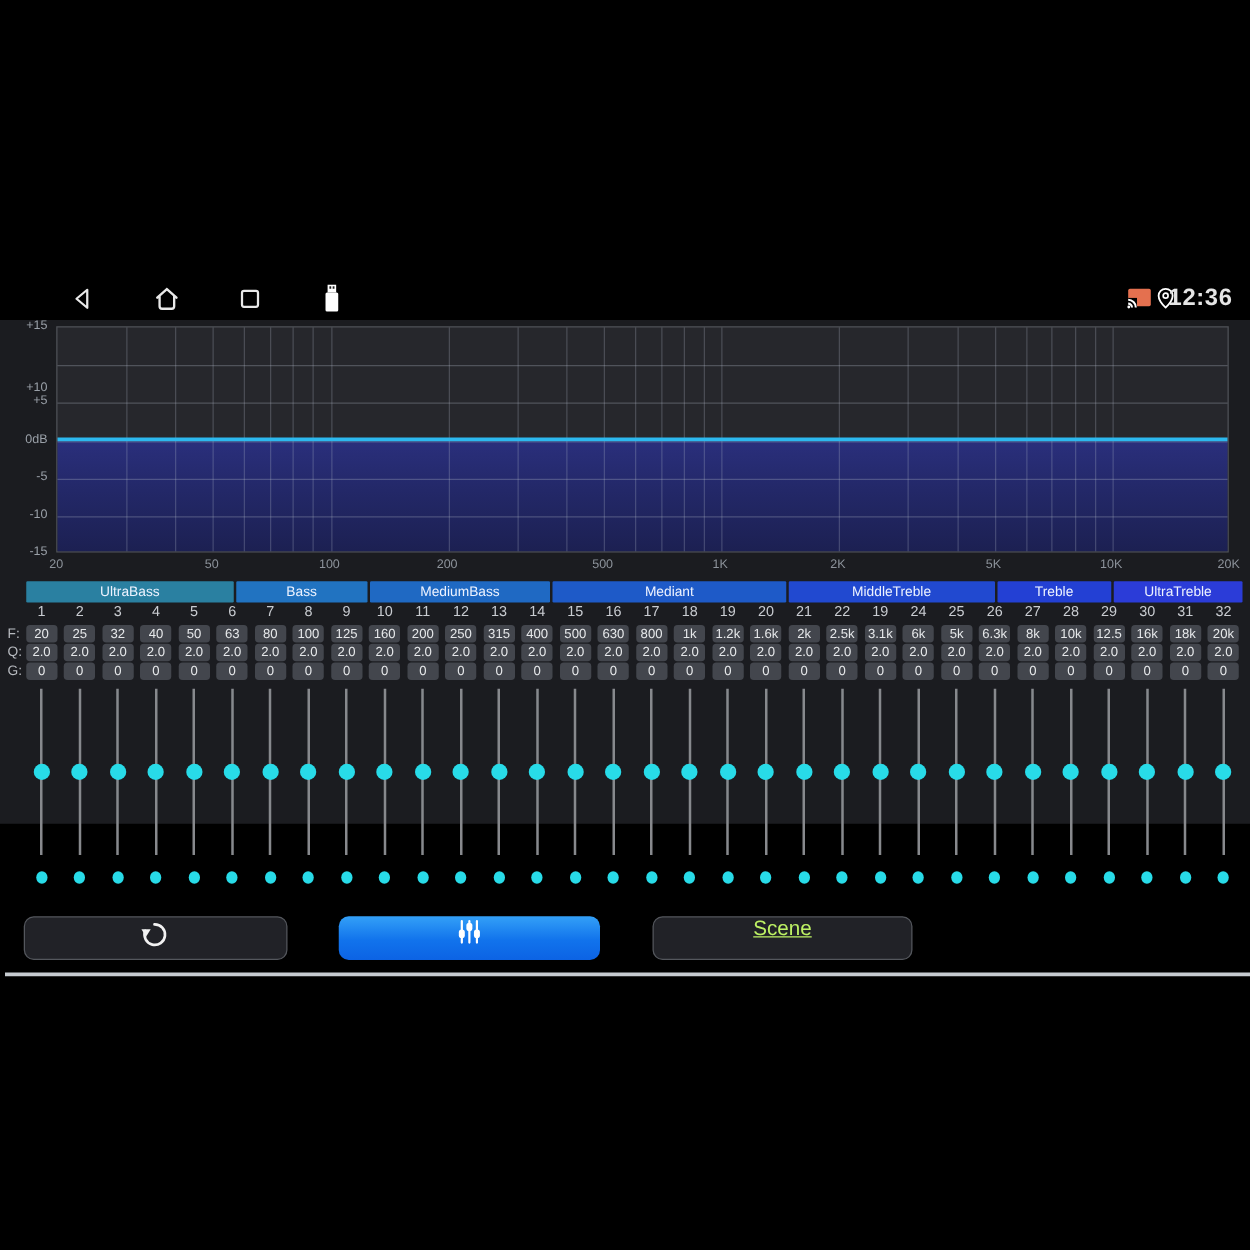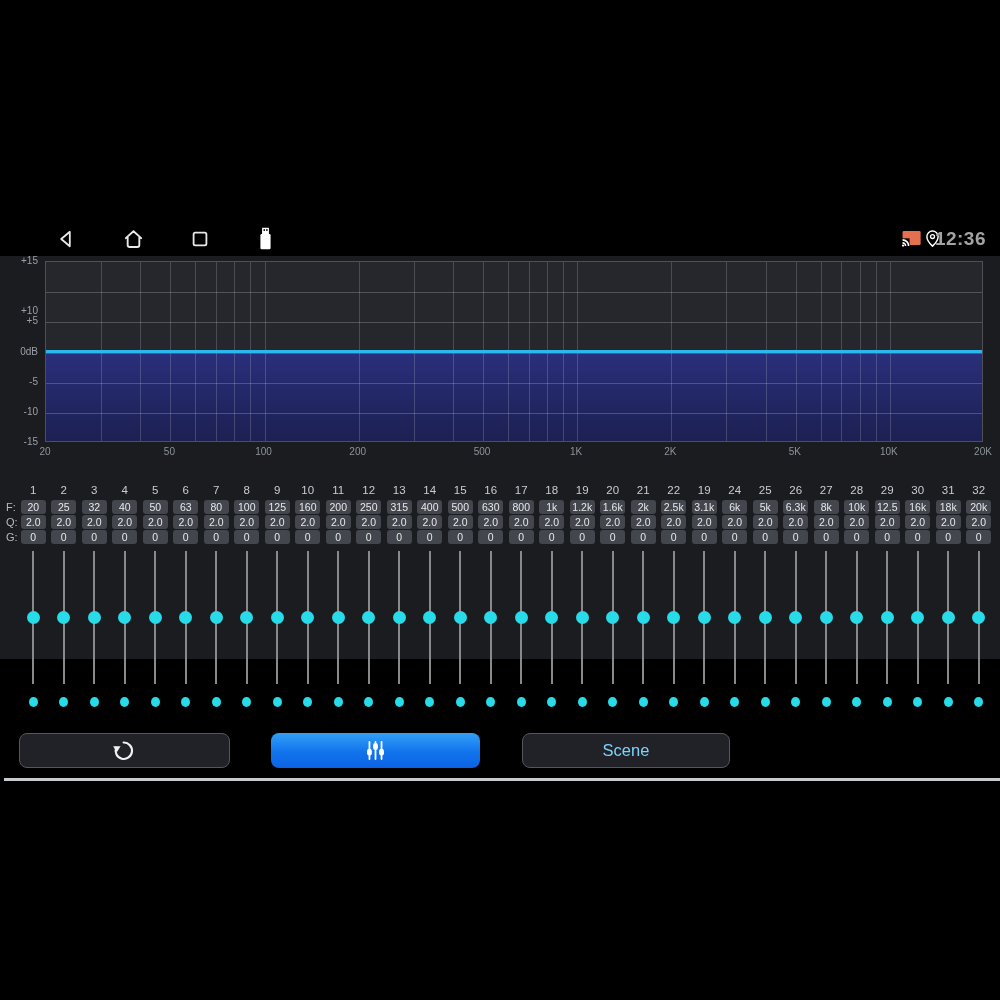--- a/index.html
+++ b/index.html
@@ -2,21 +2,21 @@
 <html><head>
 <meta charset="utf-8">
 <style>
   html,body{margin:0;padding:0;}
   body{width:1000px;height:1000px;background:#000;position:relative;overflow:hidden;
        font-family:"Liberation Sans","DejaVu Sans",sans-serif;-webkit-font-smoothing:antialiased;}
 
   
   .statusbar{position:absolute;top:222px;left:0;width:1000px;height:34px;background:#000;}
   .navicon{position:absolute;top:50%;transform:translateY(-50%);display:flex;align-items:center;justify-content:center;}
-  .time{position:absolute;top:50%;transform:translateY(-50%);right:14px;color:#a3a3a3;
+  .time{position:absolute;top:50%;transform:translateY(-50%);right:14px;color:#e5e5e5;
         font-size:19px;font-weight:bold;letter-spacing:.5px;}
 
   
   .app{position:absolute;top:256px;left:0;width:1000px;height:403px;background:#1b1c20;}
 
   
   .plot{position:absolute;left:45px;top:5px;width:938px;height:181px;background:#26272c;
         border:1px solid #4e5056;box-sizing:border-box;}
   .fill{position:absolute;left:0;right:0;top:calc(50% + 1px);bottom:0;
         background:linear-gradient(180deg,#2a2f7c 0%,#232868 45%,#1c2052 100%);}
@@ -47,23 +47,23 @@
   .sliderrow{top:295px;height:133px;}
   .slidercell{position:relative;height:133px;}
   .track{position:absolute;left:50%;top:0;bottom:0;width:2px;margin-left:-1px;background:#87898d;}
   .knob{position:absolute;left:50%;top:50%;width:13px;height:13px;margin:-6.5px 0 0 -6.5px;
         border-radius:50%;background:#28dbe8;}
   .dotrow{top:441px;height:10px;}
   .qdot{width:9px;height:10px;border-radius:50%;background:#28dbe8;}
 
   
   .btnrow{position:absolute;left:0;top:477px;width:1000px;height:35px;}
-  .btn{position:absolute;top:0;height:35px;border-radius:8px;display:flex;align-items:center;
-       justify-content:center;font-size:16.5px;color:#7dd3fc;cursor:pointer;
-       font-family:"Liberation Sans","DejaVu Sans",sans-serif;}
+  .btn{position:absolute;top:0;height:35px;border-radius:8px;display:flex;align-items:flex-start;
+       justify-content:center;font-size:16.5px;color:#bef264;cursor:pointer;
+       font-family:"Liberation Sans","DejaVu Sans",sans-serif;text-decoration:underline;}
   .btn.dark{background:#212227;border:1px solid #54575d;box-sizing:border-box;}
   .btn.active{background:linear-gradient(180deg,#33a0f7 0%,#1173ec 55%,#0c63e4 100%);border:none;}
 
   .divider{position:absolute;top:778px;left:4px;width:996px;height:3px;background:#c6cbd0;}
 </style>
 </head>
 <body>
 
 <div class="statusbar">
   <div class="navicon" style="left:54px">
@@ -161,20 +161,29 @@
       <div class="xlab" style="left: 241.5px;">100</div>
       <div class="xlab" style="left: 335.7px;">200</div>
       <div class="xlab" style="left: 460.1px;">500</div>
       <div class="xlab" style="left: 554.2px;">1K</div>
       <div class="xlab" style="left: 648.3px;">2K</div>
       <div class="xlab" style="left: 772.8px;">5K</div>
       <div class="xlab" style="left: 866.9px;">10K</div>
       <div class="xlab" style="left: 961px;">20K</div>
     </div>
 
+  <div class="groupbar" id="groupbar">
+      <div class="group" style="flex-grow: 180; background: rgb(42, 128, 161);">UltraBass</div>
+      <div class="group" style="flex-grow: 123; background: rgb(33, 115, 193);">Bass</div>
+      <div class="group" style="flex-grow: 123; background: rgb(31, 105, 195);">MediumBass</div>
+      <div class="group" style="flex-grow: 225; background: rgb(30, 90, 200);">Mediant</div>
+      <div class="group" style="flex-grow: 155; background: rgb(33, 73, 208);">MiddleTreble</div>
+      <div class="group" style="flex-grow: 92; background: rgb(35, 64, 212);">Treble</div>
+      <div class="group" style="flex-grow: 75; background: rgb(43, 60, 216);">UltraTreble</div>
+    </div>
 
   <div class="rowlabel" style="top:244px">F:</div>
   <div class="rowlabel" style="top:259px">Q:</div>
   <div class="rowlabel" style="top:274px">G:</div>
 
   <div class="colrow row-num" id="row-num">
       <div class="cell">1</div>
       <div class="cell">2</div>
       <div class="cell">3</div>
       <div class="cell">4</div>

